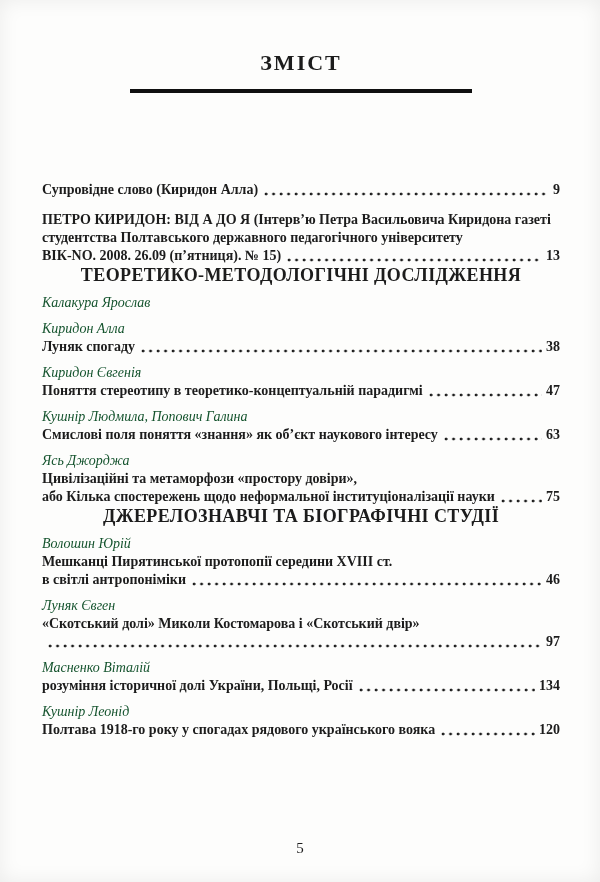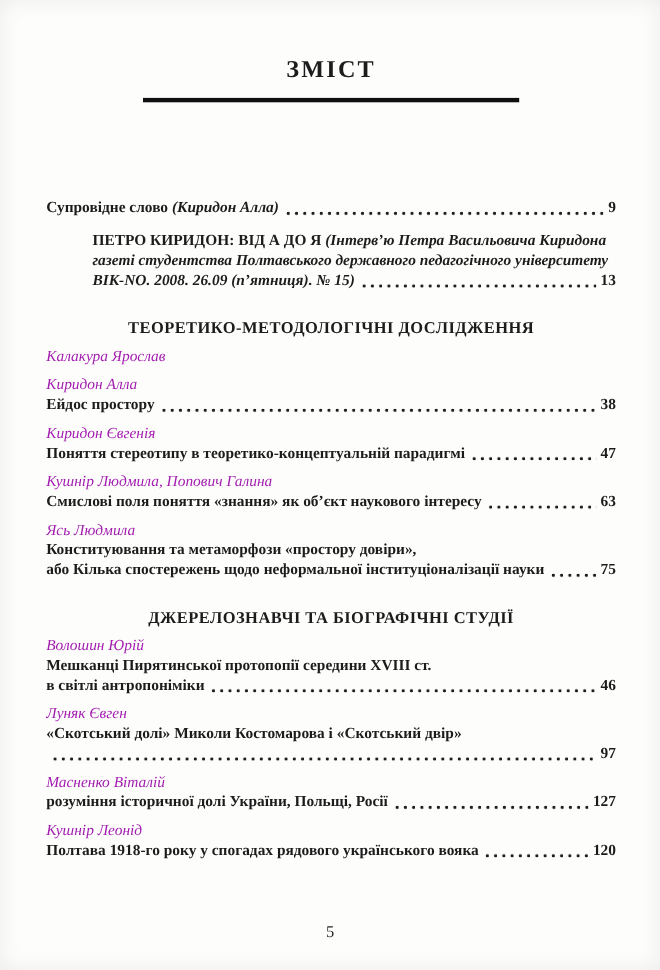--- a/index.html
+++ b/index.html
@@ -24,41 +24,40 @@
     font-weight:bold;
     letter-spacing:2px;
   }
   .rule {
     width:342px; height:4px;
     background:#101010;
     margin:13px auto 0;
   }
   .front { margin-top:88px; }
   .entry { font-size:14px; line-height:18px; }
-  .entry.interview { margin-top:12px;margin-left:42px; }
+  .entry.interview { margin-top:12px; }
   .row { display:flex; align-items:flex-end; }
   .bold, .title { font-weight:bold; }
-  .note { font-weight:bold; font-style:italic; }
-  .author { font-style:italic; color:#a21caf; }
+  .note { font-weight:bold; }
+  .author { font-style:italic; color:#14532d; }
   .leader {
     flex:1 1 auto;
     min-width:14px;
     height:4px;
     margin:0 4px 3px 6px;
     background-image:radial-gradient(circle at 2px 2px, #1c1c1c 1.2px, transparent 1.7px);
     background-size:7.5px 4px;
     background-repeat:repeat-x;
   }
   .pnum { font-weight:bold; }
   .sec-head {
     text-align:center;
-    font-size:15px;
+    font-size:18px;
     font-weight:bold;
     letter-spacing:0.4px;
-    margin-top:26px;
     margin-bottom:4px;
   }
   .toc-section .entry { margin-top:8px; }
   .footer-num {
     position:absolute;
     left:0; right:0; top:840px;
     text-align:center;
     font-size:15px;
   }
 </style>
@@ -100,21 +99,21 @@
   <section class="toc-section">
     <h2 class="sec-head">ТЕОРЕТИКО-МЕТОДОЛОГІЧНІ ДОСЛІДЖЕННЯ</h2>
 
     <div class="entry">
       <div class="author">Калакура Ярослав</div>
     </div>
 
     <div class="entry">
       <div class="author">Киридон Алла</div>
       <div class="row">
-        <span class="title">Ейдос простору</span>
+        <span class="title">Луняк спогаду</span>
         <span class="leader"></span>
         <span class="pnum">38</span>
       </div>
     </div>
 
     <div class="entry">
       <div class="author">Киридон Євгенія</div>
       <div class="row">
         <span class="title">Поняття стереотипу в теоретико-концептуальній парадигмі</span>
         <span class="leader"></span>
@@ -125,22 +124,22 @@
     <div class="entry">
       <div class="author">Кушнір Людмила, Попович Галина</div>
       <div class="row">
         <span class="title">Смислові поля поняття «знання» як об’єкт наукового інтересу</span>
         <span class="leader"></span>
         <span class="pnum">63</span>
       </div>
     </div>
 
     <div class="entry">
-      <div class="author">Ясь Людмила</div>
-      <div class="title">Конституювання та метаморфози «простору довіри»,</div>
+      <div class="author">Ясь Джорджа</div>
+      <div class="title">Цивілізаційні та метаморфози «простору довіри»,</div>
       <div class="row">
         <span class="title">або Кілька спостережень щодо неформальної інституціоналізації науки</span>
         <span class="leader"></span>
         <span class="pnum">75</span>
       </div>
     </div>
   </section>
 
   <section class="toc-section">
     <h2 class="sec-head">ДЖЕРЕЛОЗНАВЧІ ТА БІОГРАФІЧНІ СТУДІЇ</h2>
@@ -162,21 +161,21 @@
         <span class="leader"></span>
         <span class="pnum">97</span>
       </div>
     </div>
 
     <div class="entry">
       <div class="author">Масненко Віталій</div>
       <div class="row">
         <span class="title">розуміння історичної долі України, Польщі, Росії</span>
         <span class="leader"></span>
-        <span class="pnum">127</span>
+        <span class="pnum">134</span>
       </div>
     </div>
 
     <div class="entry">
       <div class="author">Кушнір Леонід</div>
       <div class="row">
         <span class="title">Полтава 1918-го року у спогадах рядового українського вояка</span>
         <span class="leader"></span>
         <span class="pnum">120</span>
       </div>

